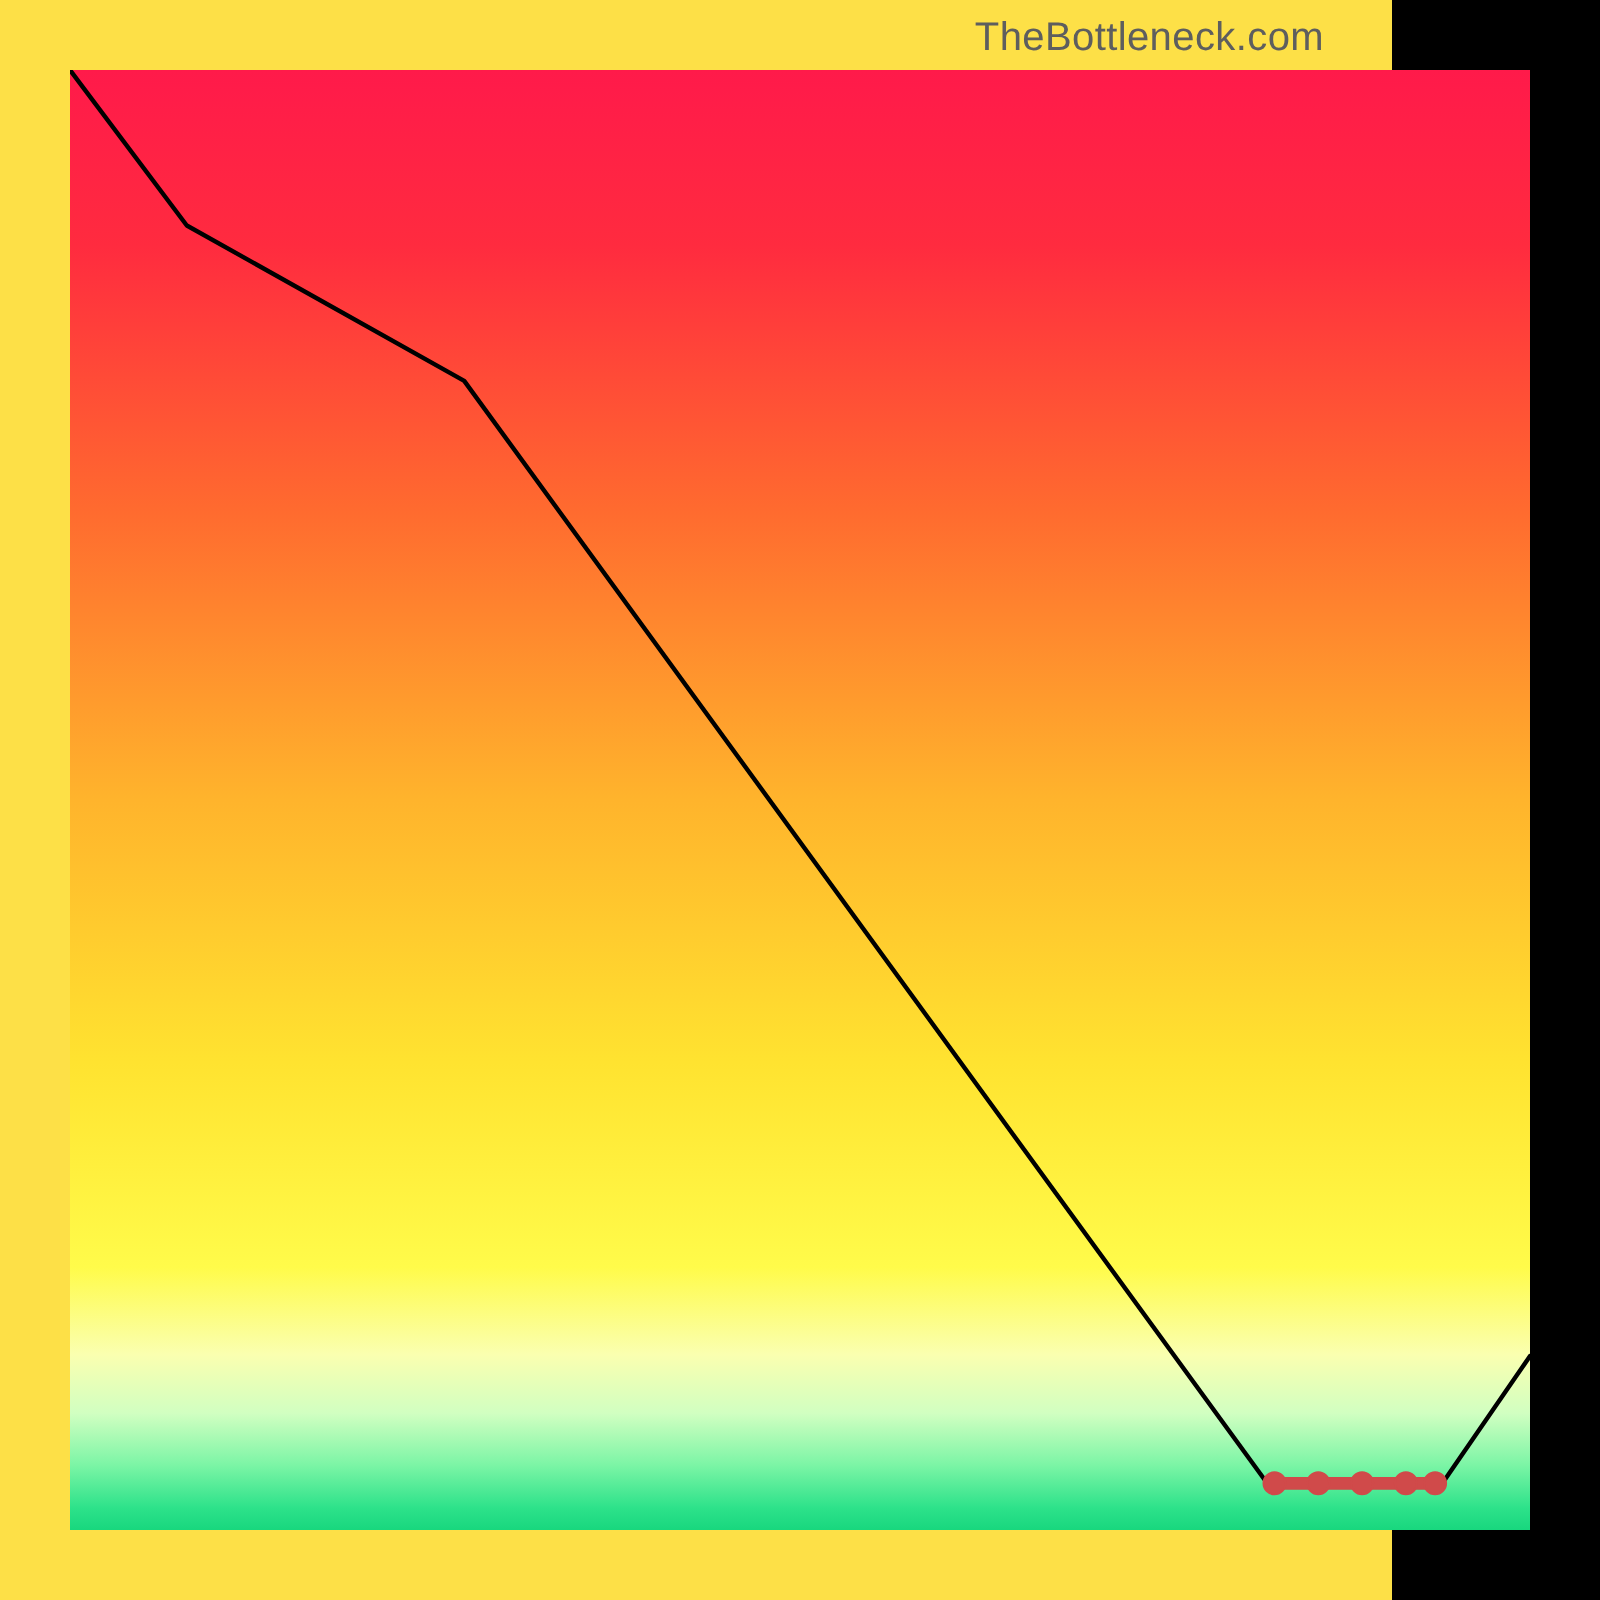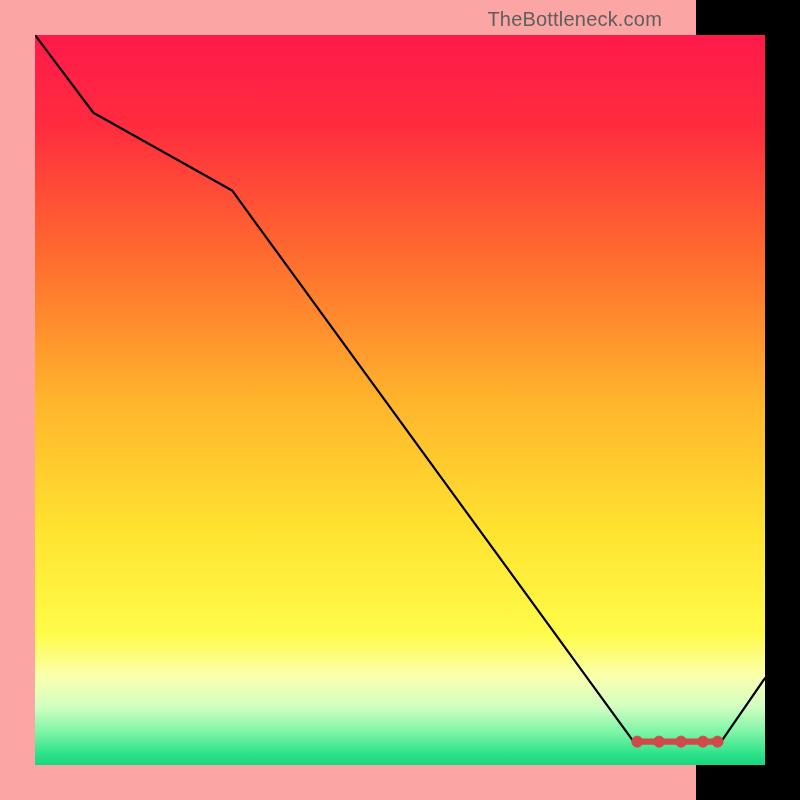--- a/index.html
+++ b/index.html
@@ -8,21 +8,21 @@
     width: 800px;
     height: 800px;
     background: #000;
     overflow: hidden;
     font-family: Arial, Helvetica, sans-serif;
   }
   .frame {
     position: relative;
     width: 696px;
     height: 800px;
-    background: #fca5a5;
+    background: #fde047;
   }
   .plot-area {
     position: absolute;
     left: 35px;
     top: 35px;
     width: 730px;
     height: 730px;
     overflow: hidden;
   }
   .gradient-bg {

